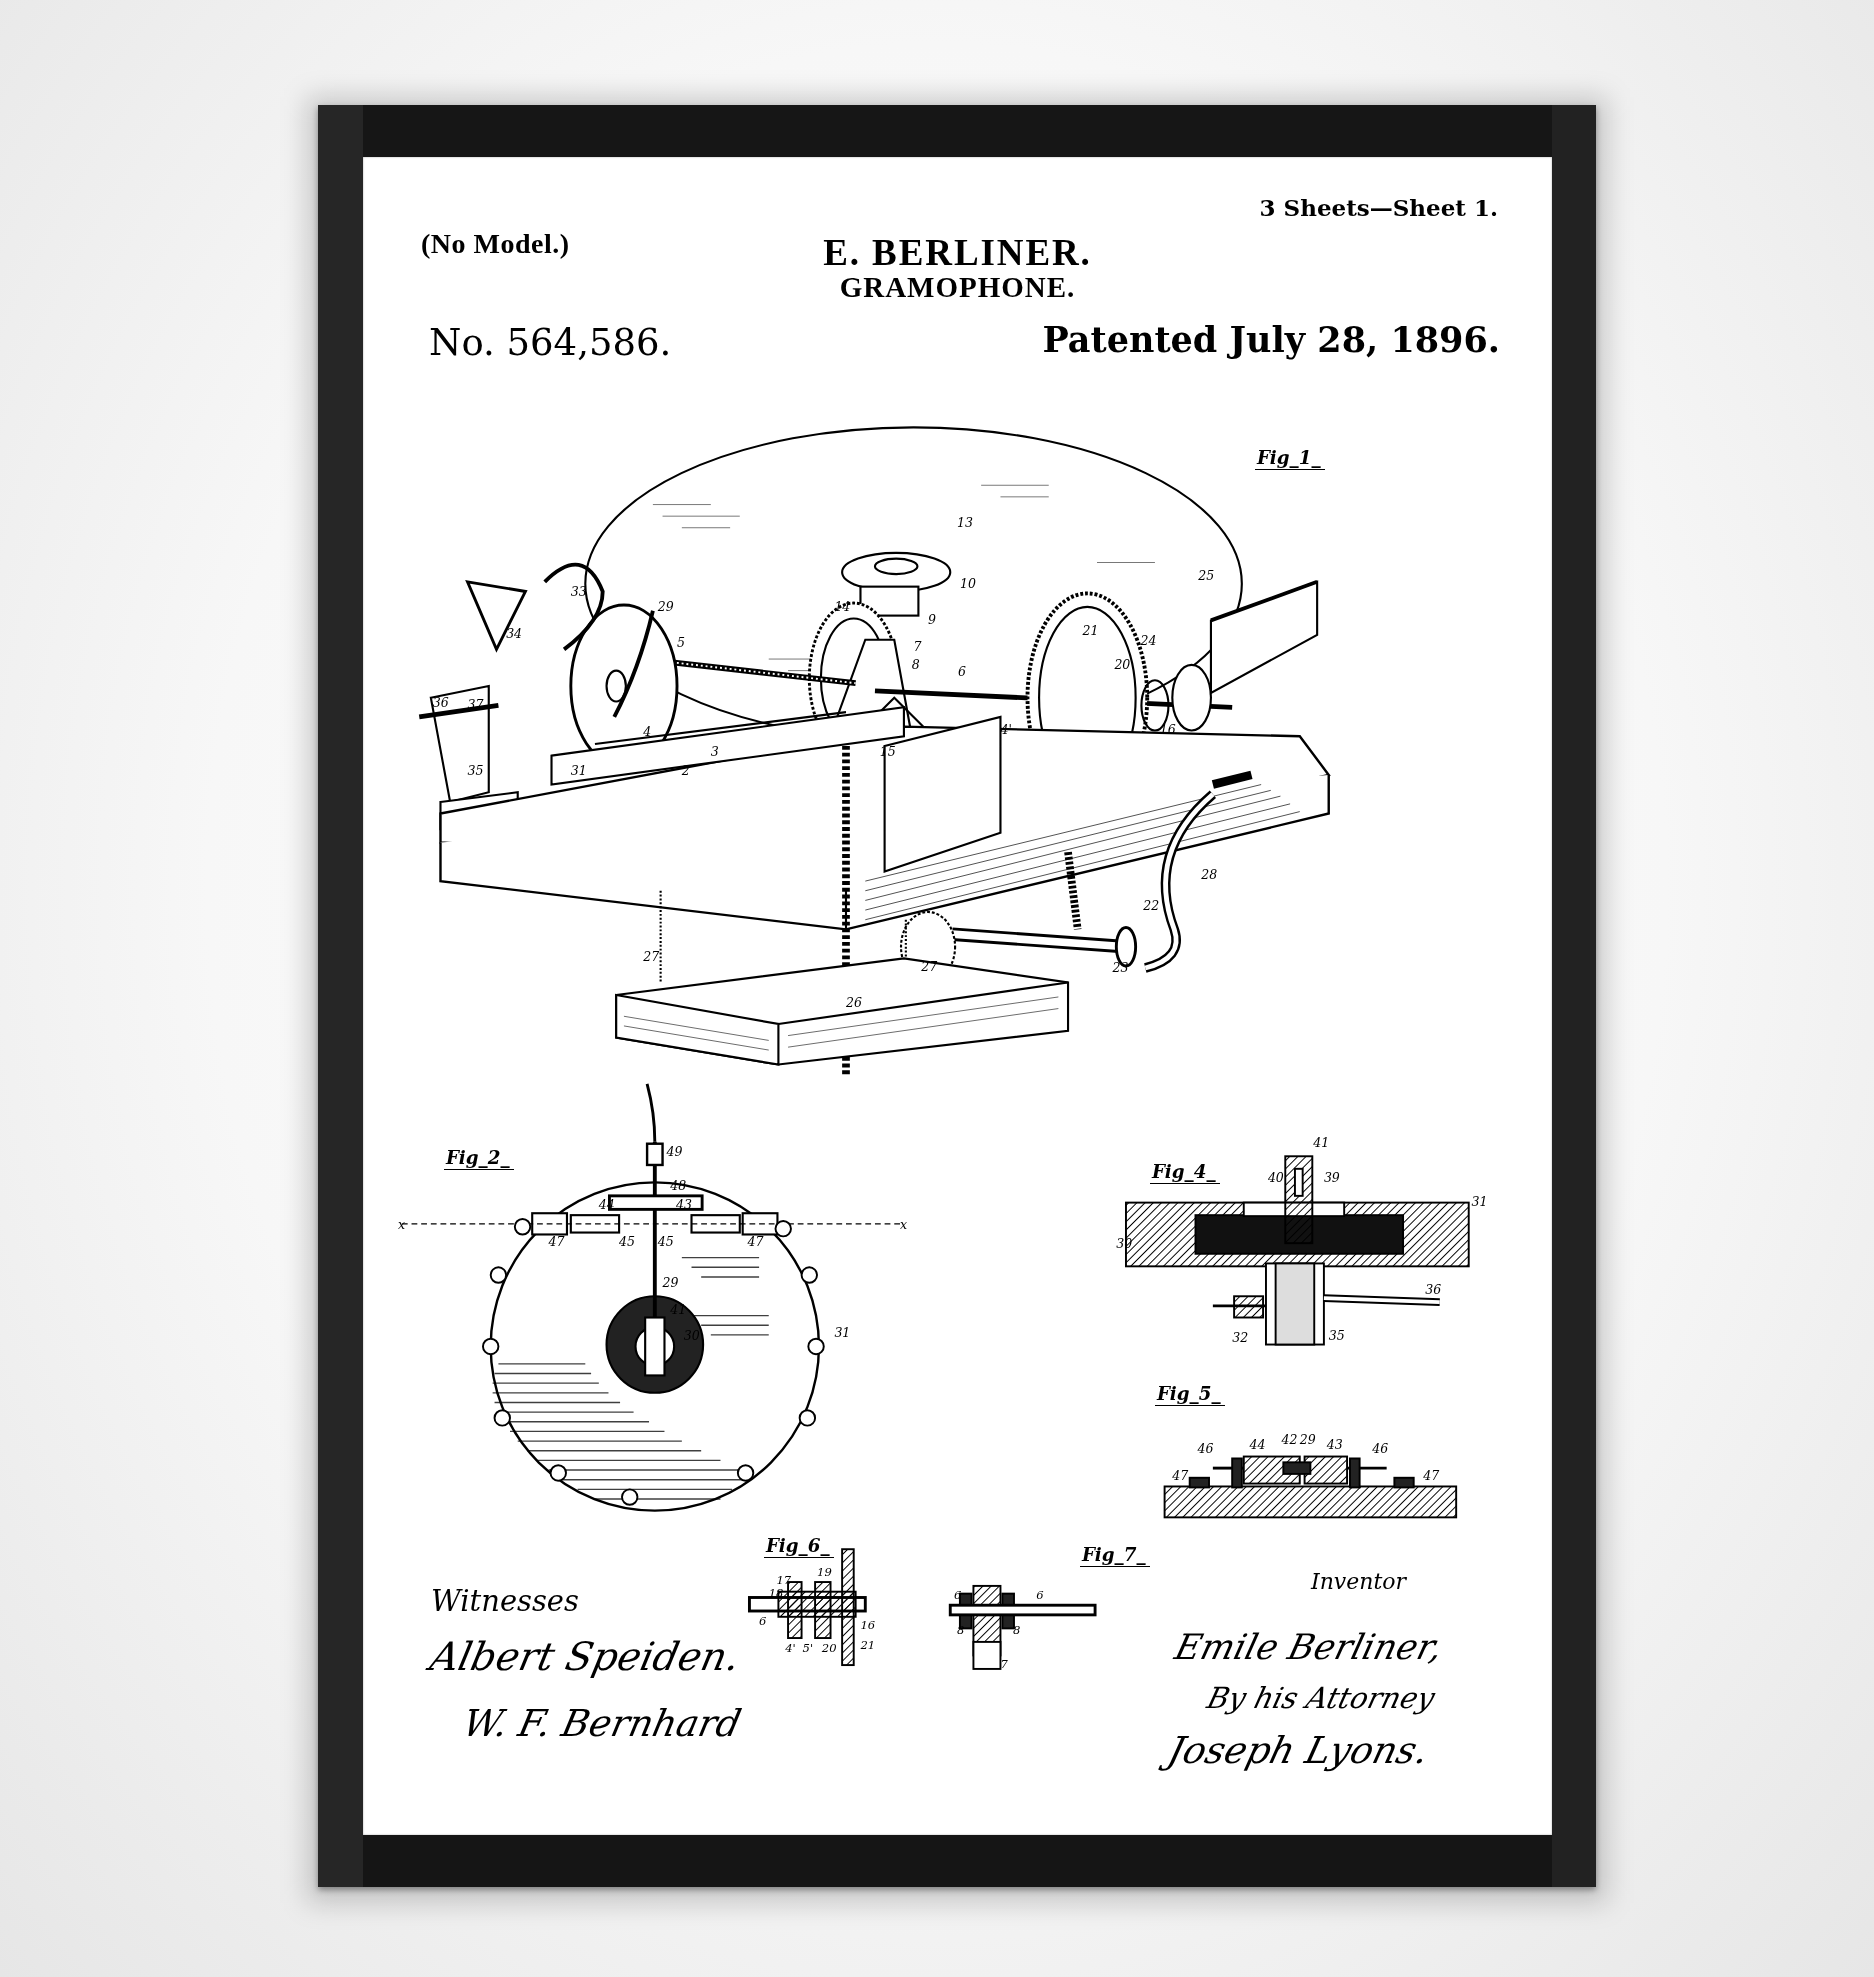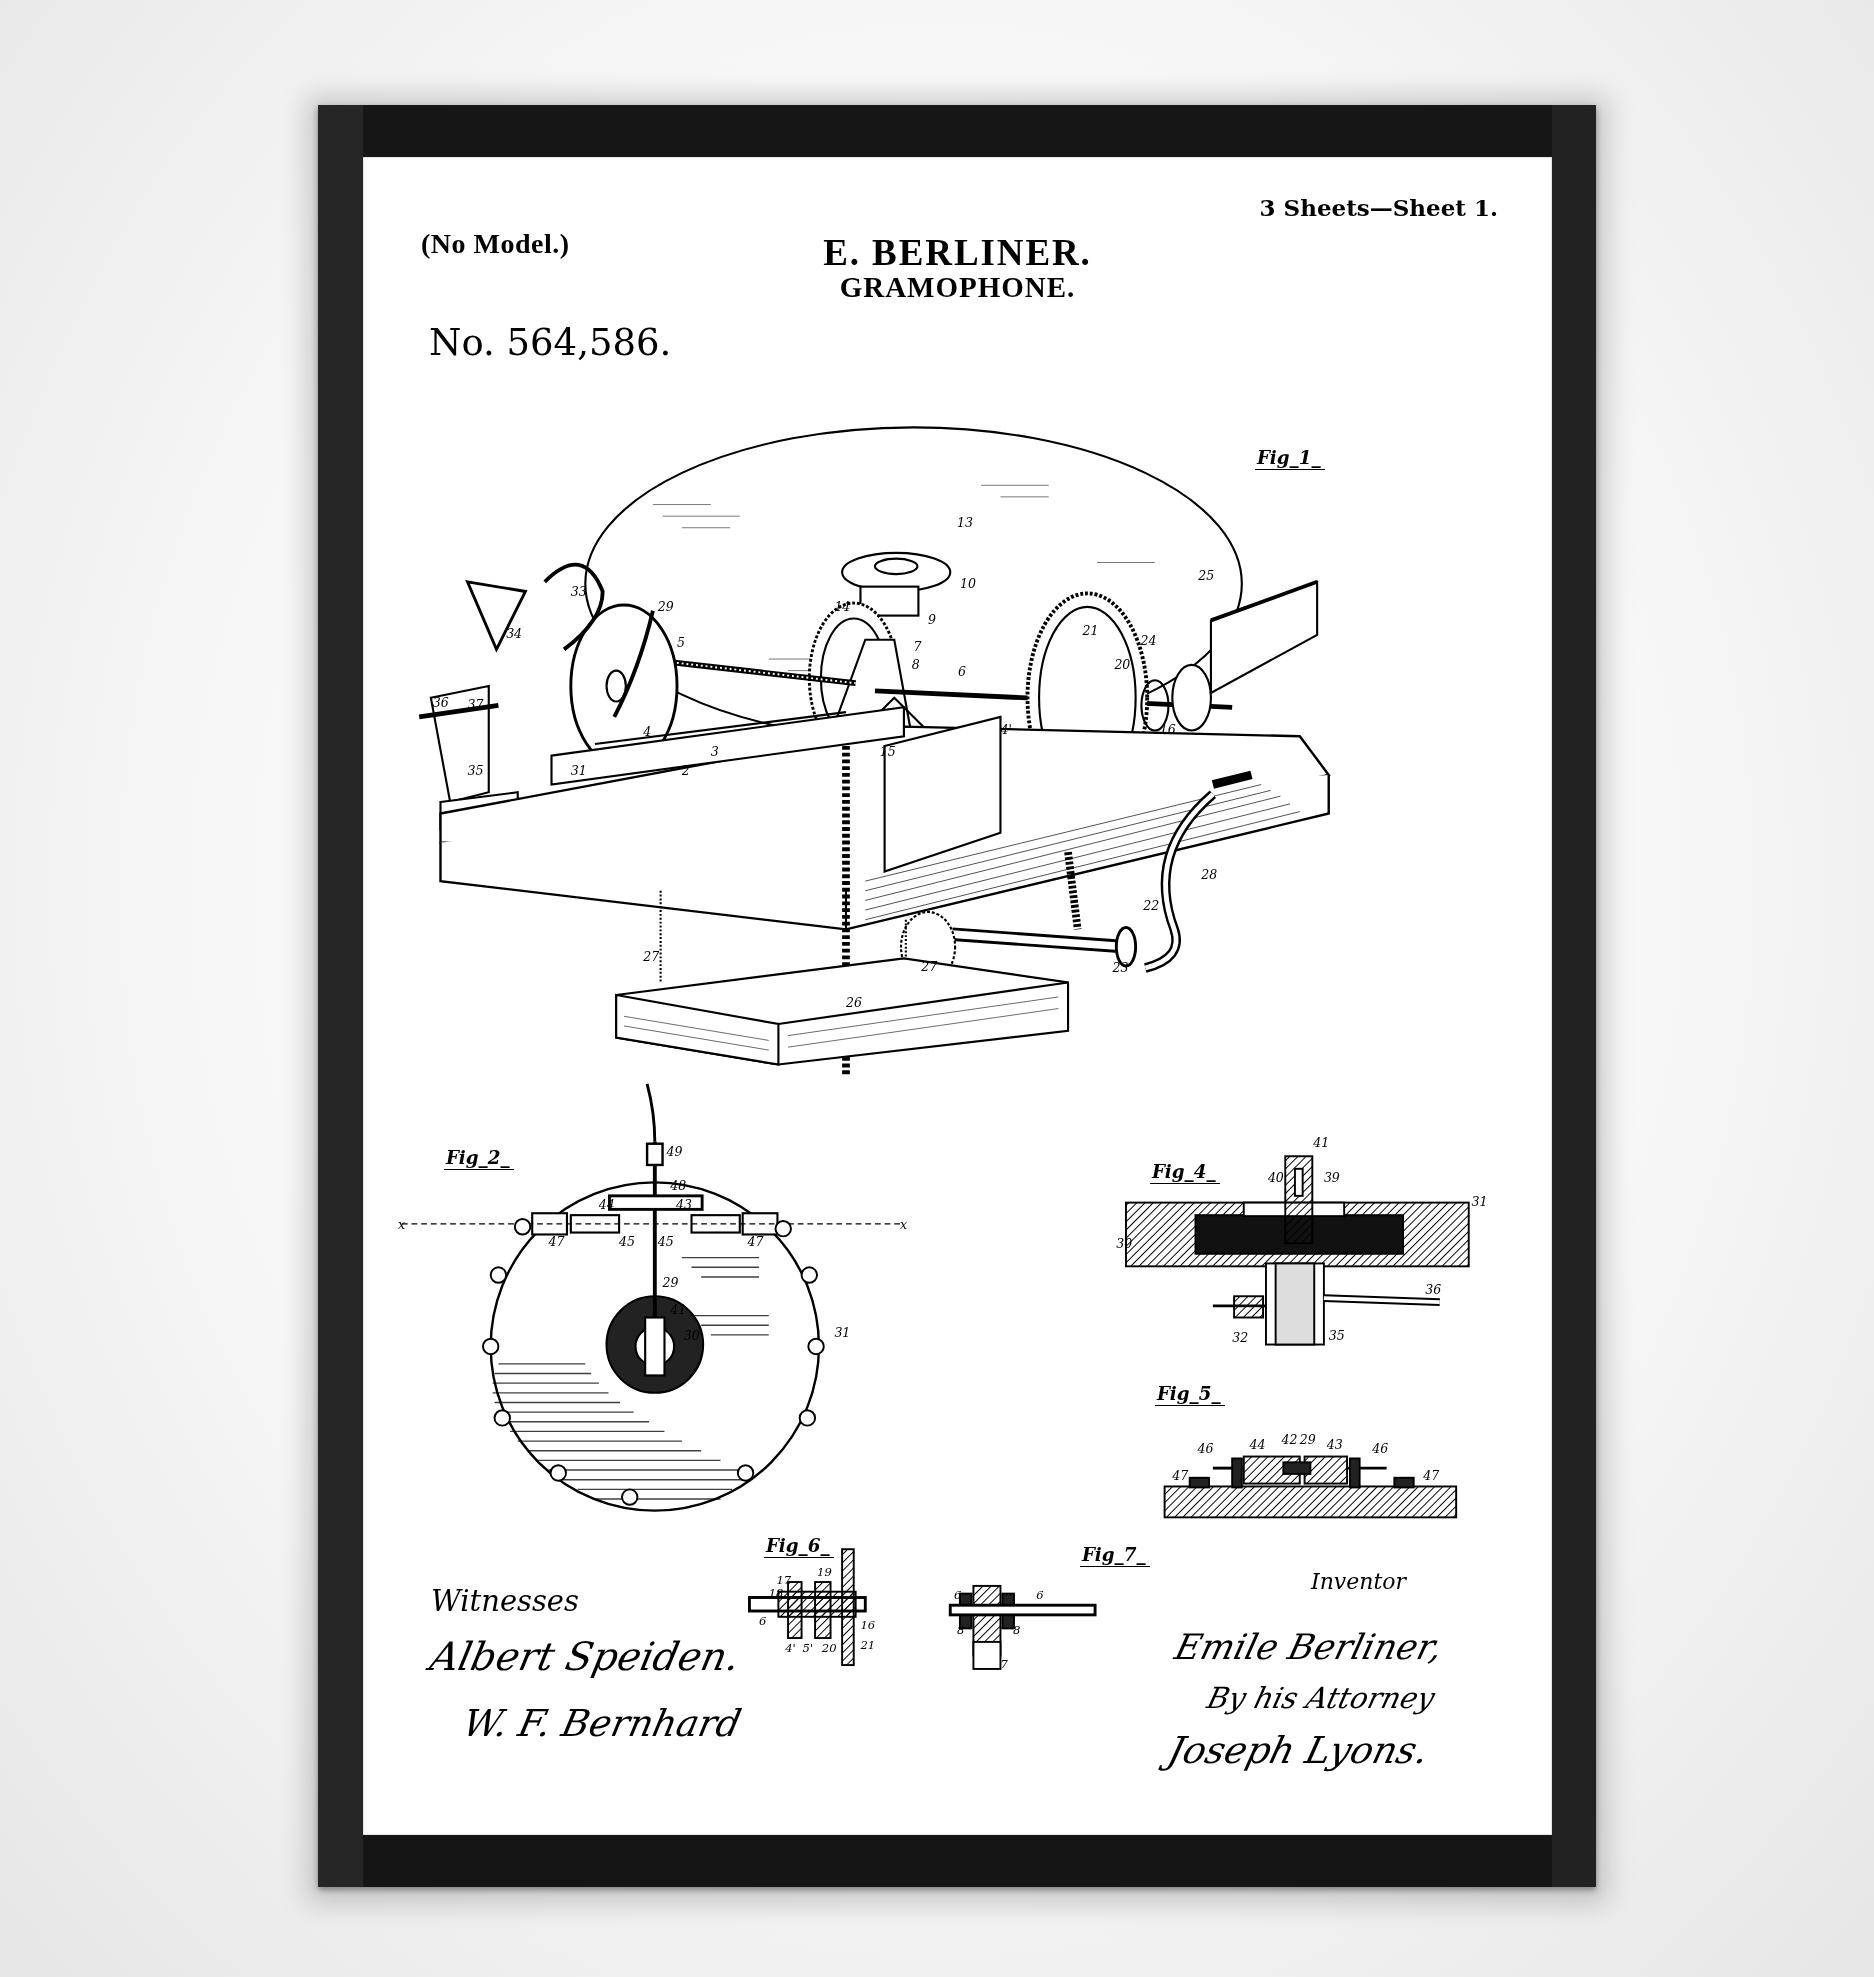--- a/index.html
+++ b/index.html
@@ -46,20 +46,21 @@
   <div class="bevel-r"></div>
 </div>
 
 <div class="paper">
 
   <div class="txt nomodel">(No Model.)</div>
   <div class="txt sheets">3 Sheets—Sheet 1.</div>
   <div class="txt inventor-name">E. BERLINER.</div>
   <div class="txt title">GRAMOPHONE.</div>
   <div class="txt patno">No. 564,586.</div>
+  <div class="txt patdate">Patented July 28, 1896.</div>
 
   <div class="figlbl" style="left:848px;top:290px;margin-left:44px;">Fig_1_</div>
   <svg style="left:0;top:0;" width="1189" height="1678" viewBox="0 0 1231 1738">
     <g fill="none" stroke="#000" stroke-width="2.2">
 
       <ellipse cx="570" cy="442" rx="340" ry="162" fill="#fff"></ellipse>
       <path d="M250 470 q-10 30 30 60"></path>
       <g stroke-width="1" opacity=".55">
         <path d="M300 360 h60 M310 372 h80 M330 384 h50 M640 340 h70 M660 352 h50 M760 420 h60 M420 520 h70 M440 532 h40 M700 520 h60"></path>
       </g>

